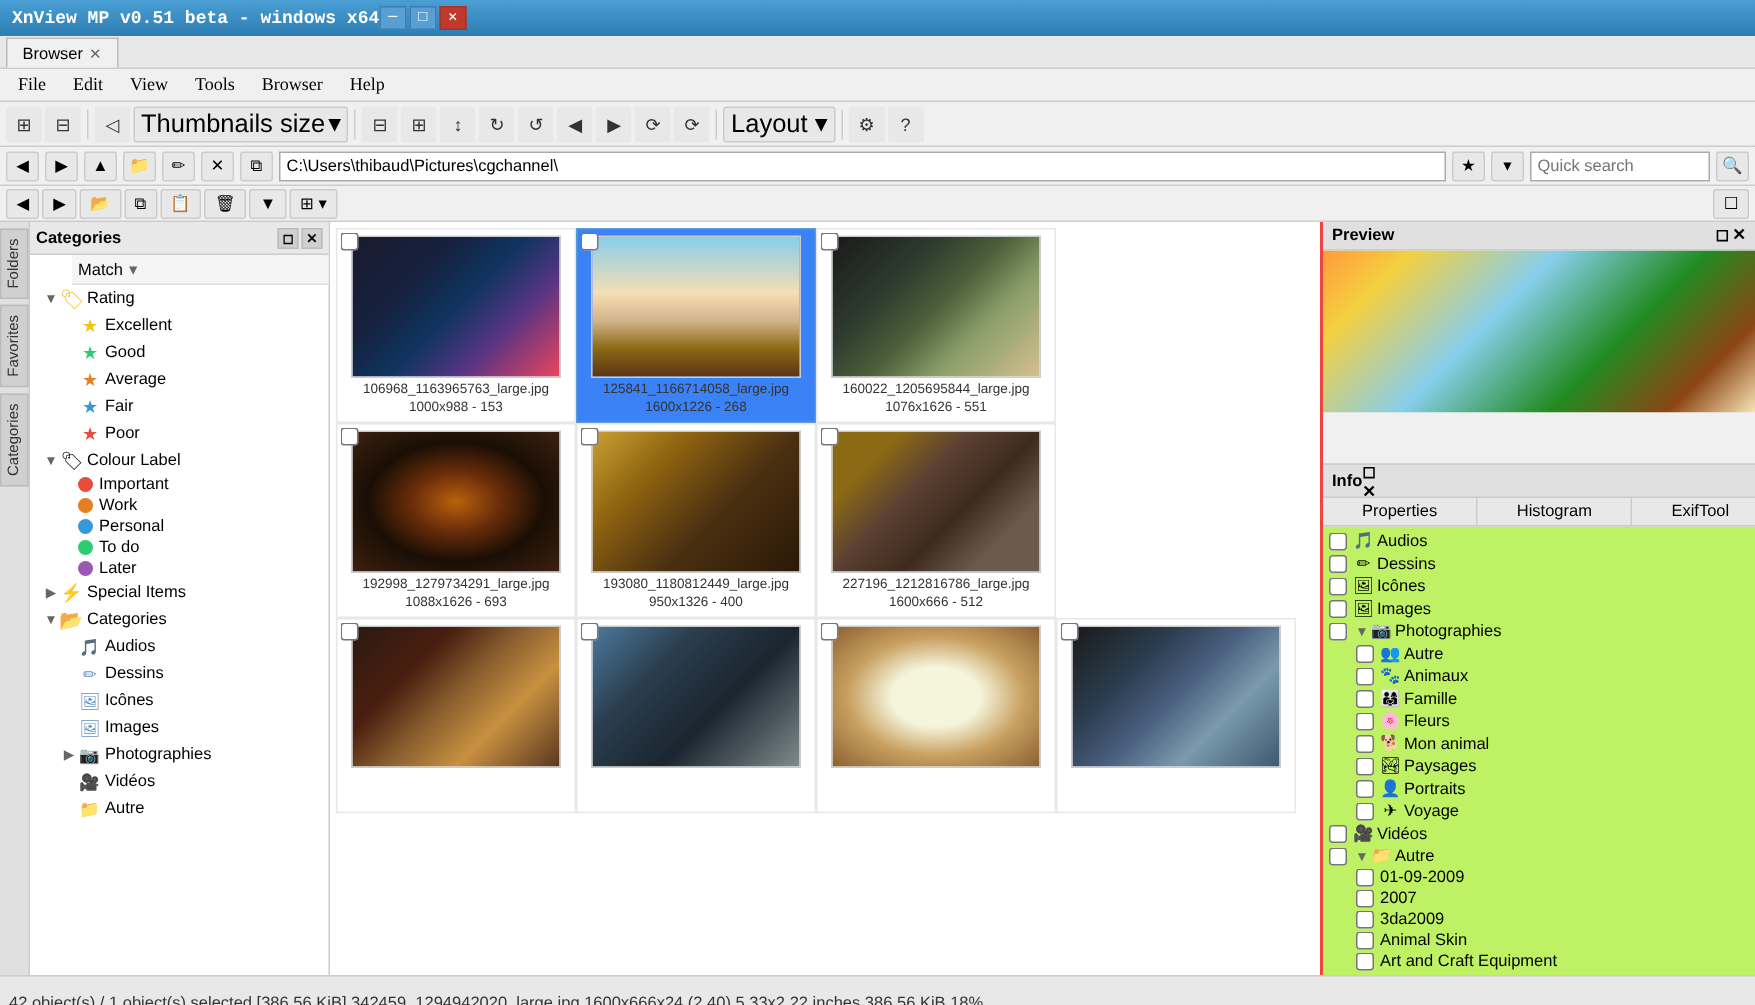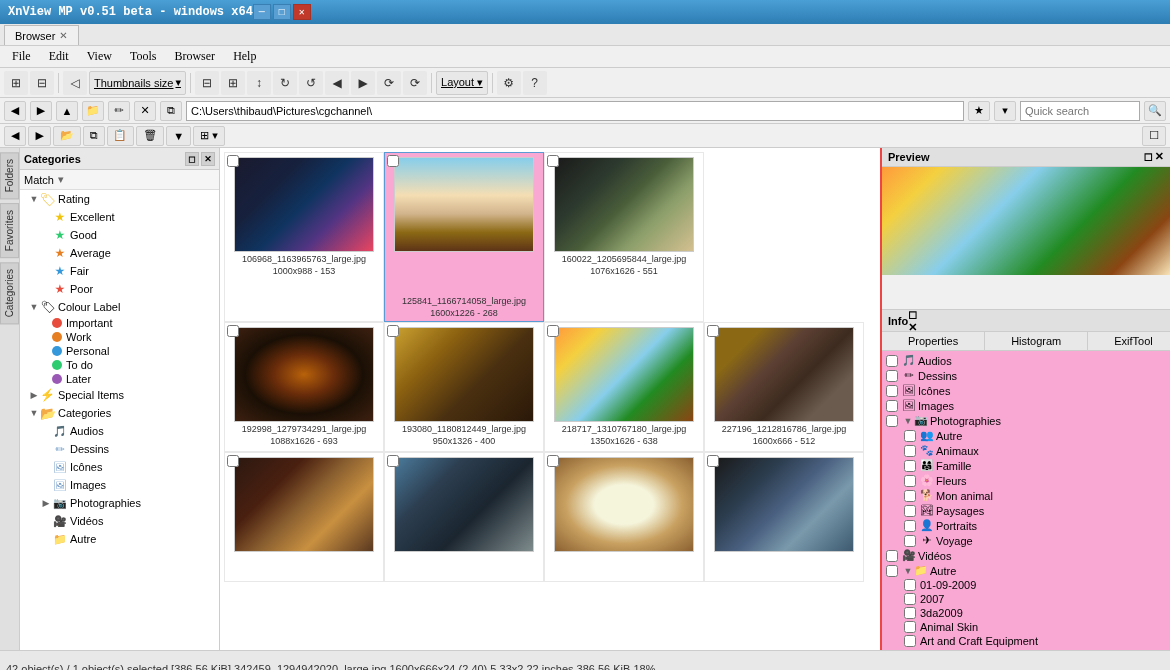--- a/index.html
+++ b/index.html
@@ -88,21 +88,21 @@
       border-radius: 2px;
       display: flex; align-items: center; justify-content: center;
       cursor: pointer;
       font-size: 12px;
       color: #333;
     }
     .toolbar-sep { width: 1px; height: 20px; background: #ccc; margin: 0 2px; }
     .toolbar-dropdown {
       display: flex; align-items: center; gap: 2px;
       background: #e8e8e8; border: 1px solid #ccc; border-radius: 2px;
-      padding: 2px 4px; cursor: pointer; height: 24px; font-size: 11px; text-decoration: underline;
+      padding: 2px 4px; cursor: pointer; height: 24px; font-size: 17px;
     }
 
     
     #addressbar {
       background: #f0f0f0;
       border-bottom: 1px solid #ccc;
       height: 26px;
       display: flex;
       align-items: center;
       padding: 0 4px;
@@ -205,20 +205,21 @@
       background: #d0d0d0;
       border: 1px solid #bbb;
       font-size: 9px;
       display: flex; align-items: center; justify-content: center;
       cursor: pointer;
     }
     #match-bar {
       display: flex; align-items: center; height: 20px;
       padding: 0 4px; background: #f5f5f5; border-bottom: 1px solid #ddd;
       font-size: 11px;
+      margin-left: 28px;
     }
     #tree-area {
       flex: 1;
       overflow-y: auto;
       font-size: 11px;
     }
     .tree-item {
       display: flex; align-items: center;
       padding: 1px 0;
       cursor: pointer;
@@ -265,21 +266,21 @@
       width: 160px;
       min-height: 130px;
       border: 1px solid #e8e8e8;
       display: flex;
       flex-direction: column;
       align-items: center;
       padding: 4px 2px 2px 2px;
       background: white;
       position: relative;
     }
-    .thumb-cell.selected { background: #f9a8d4; border-color: #5b9bd5; gap: 42px; }
+    .thumb-cell.selected { background: #3b82f6; border-color: #5b9bd5; }
     .thumb-checkbox {
       position: absolute;
       top: 2px; left: 2px;
       width: 12px; height: 12px;
     }
     .thumb-img {
       width: 140px;
       height: 95px;
       object-fit: cover;
       background: #ddd;
@@ -314,21 +315,21 @@
     }
     #preview-header .header-btns { margin-left: auto; display: flex; gap: 2px; }
     #preview-img {
       height: 130px;
       background: #1a1a1a;
       display: flex; align-items: center; justify-content: center;
       overflow: hidden;
     }
     #info-panel {
       flex: 1;
-      background: #f9a8d4;
+      background: #bef264;
       border-top: 1px solid #ccc;
       display: flex;
       flex-direction: column;
       margin-top: 34px;
     }
     #info-header {
       background: #e0e0e0;
       border-bottom: 1px solid #ccc;
       height: 22px;
       display: flex; align-items: center;
@@ -663,25 +664,20 @@
           <div class="thumb-img img-5"></div>
           <div class="thumb-label">192998_1279734291_large.jpg<br>1088x1626 - 693</div>
         </div>
         <div class="thumb-cell">
           <input type="checkbox" class="thumb-checkbox" style="">
           <div class="thumb-img img-6"></div>
           <div class="thumb-label">193080_1180812449_large.jpg<br>950x1326 - 400</div>
         </div>
         <div class="thumb-cell">
           <input type="checkbox" class="thumb-checkbox" style="">
-          <div class="thumb-img img-7"></div>
-          <div class="thumb-label">218717_1310767180_large.jpg<br>1350x1626 - 638</div>
-        </div>
-        <div class="thumb-cell">
-          <input type="checkbox" class="thumb-checkbox" style="">
           <div class="thumb-img img-8"></div>
           <div class="thumb-label">227196_1212816786_large.jpg<br>1600x666 - 512</div>
         </div>
         <div style="flex:1; min-width:8px; background: white;"></div>
       </div>
 
       <div class="thumb-row">
         <div class="thumb-cell">
           <input type="checkbox" class="thumb-checkbox" style="">
           <div class="thumb-img img-9"></div>

